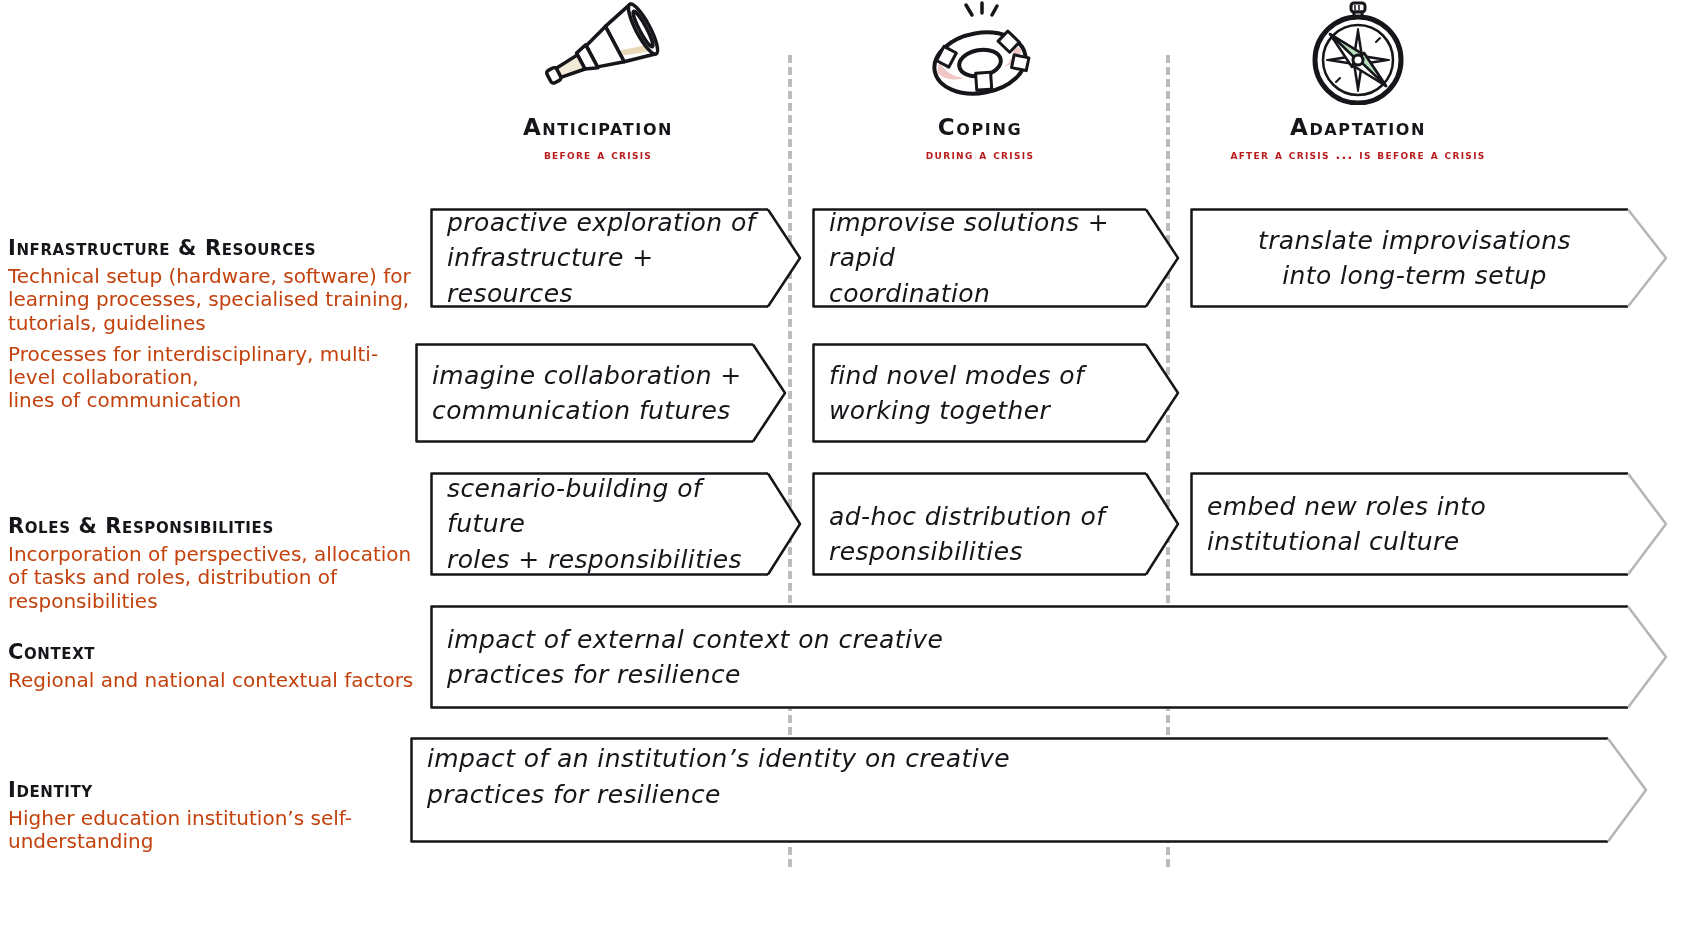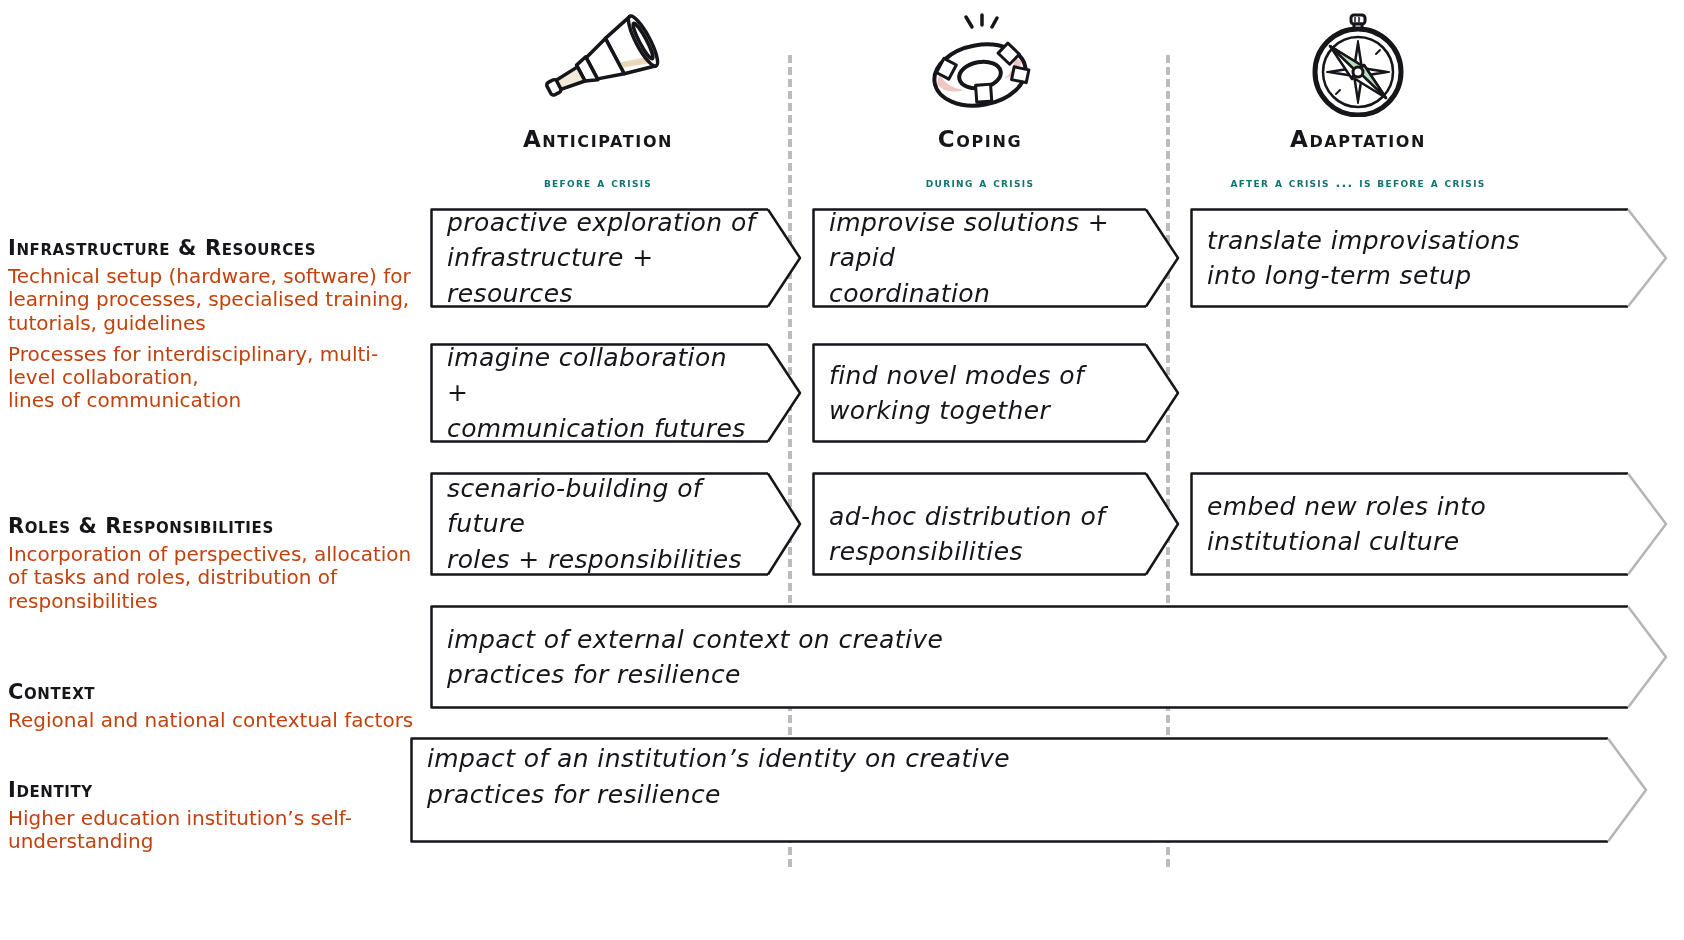--- a/index.html
+++ b/index.html
@@ -1,24 +1,24 @@
 <!DOCTYPE html>
 <html><head>
 <meta charset="utf-8">
 <style>
   html,body{margin:0;padding:0;background:#fff;}
   #canvas{
     position:relative;width:1684px;height:940px;background:#fff;overflow:hidden;
     font-family:"DejaVu Sans","Liberation Sans",sans-serif;color:#15151a;
   }
   
-  .col-header{position:absolute;top:12px;display:flex;flex-direction:column;align-items:center;}
+  .col-header{position:absolute;top:0;display:flex;flex-direction:column;align-items:center;}
   .icon-box{height:106px;display:flex;align-items:center;justify-content:center;}
   .col-title{font-weight:700;font-size:23px;font-variant:small-caps;letter-spacing:1.6px;margin-top:8px;white-space:nowrap;}
-  .col-sub{font-weight:700;font-size:12.5px;font-variant:small-caps;letter-spacing:1.3px;margin-top:23px;white-space:nowrap;color:#0f766e;}
+  .col-sub{font-weight:700;font-size:12.5px;font-variant:small-caps;letter-spacing:1.3px;margin-top:7px;white-space:nowrap;color:#b91c1c;}
   
   .vline{position:absolute;width:0;border-left:4px dashed #bcbcbc;}
   
   .side-block{position:absolute;left:8px;width:412px;}
   .side-title{font-weight:700;font-size:21px;font-variant:small-caps;letter-spacing:0.6px;line-height:1.15;margin-top:32px;}
   .side-desc{font-size:20px;line-height:1.16;margin-top:5px;white-space:pre-line;color:#c2410c;}
   
   .arrow-cell{position:absolute;}
   .arrow-cell svg{position:absolute;left:0;top:0;}
   .cell-text{
@@ -121,21 +121,21 @@
     <div class="side-desc">Technical setup (hardware, software) for learning processes, specialised training, tutorials, guidelines</div>
   </div>
   <div class="side-block" style="top:338px;">
     <div class="side-desc">Processes for interdisciplinary, multi-level collaboration,
 lines of communication</div>
   </div>
   <div class="side-block" style="top:482px;">
     <div class="side-title">Roles &amp; Responsibilities</div>
     <div class="side-desc">Incorporation of perspectives, allocation of tasks and roles, distribution of responsibilities</div>
   </div>
-  <div class="side-block" style="top:648px;">
+  <div class="side-block" style="top:608px;">
     <div class="side-title">Context</div>
     <div class="side-desc">Regional and national contextual factors</div>
   </div>
   <div class="side-block" style="top:746px;">
     <div class="side-title">Identity</div>
     <div class="side-desc">Higher education institution’s self-
 understanding</div>
   </div>
 
   <div class="arrow-cell" style="left:812px;top:208px;width:368px;height:100px;">
@@ -149,31 +149,31 @@
   </div>
   <div class="arrow-cell" style="left:430px;top:208px;width:372px;height:100px;">
       <svg width="372" height="100" viewBox="0 0 372 100">
         <polygon points="1.5,1.5 338,1.5 370,50 338,98.5 1.5,98.5" fill="#fff" stroke="none"></polygon>
         <path d="M 338 1.5 L 1.5 1.5 L 1.5 98.5 L 338 98.5" stroke="#15151a" fill="none" stroke-width="2.5" stroke-linejoin="round"></path>
         <path d="M 338 1.5 L 370 50 L 338 98.5" stroke="#15151a" fill="none" stroke-width="2.5" stroke-linejoin="round"></path>
       </svg>
     <div class="cell-text">proactive exploration of
 infrastructure + resources</div>
   </div>
-  <div class="arrow-cell" style="left:1190px;top:208px;width:478px;height:100px;">
+  <div class="arrow-cell" style="left:1190px;top:208px;width:478px;height:100px;text-align:center;">
       <svg width="478" height="100" viewBox="0 0 478 100">
         <polygon points="1.5,1.5 438,1.5 476,50 438,98.5 1.5,98.5" fill="#fff" stroke="none"></polygon>
         <path d="M 438 1.5 L 1.5 1.5 L 1.5 98.5 L 438 98.5" stroke="#15151a" fill="none" stroke-width="2.5" stroke-linejoin="round"></path>
         <path d="M 438 1.5 L 476 50 L 438 98.5" stroke="#b5b5b5" fill="none" stroke-width="2.5" stroke-linejoin="round"></path>
       </svg>
     <div class="cell-text">translate improvisations
 into long-term setup</div>
   </div>
 
-  <div class="arrow-cell" style="left:430px;top:343px;width:372px;height:100px;">
+  <div class="arrow-cell" style="left:415px;top:343px;width:372px;height:100px;padding-left:8px;">
       <svg width="372" height="100" viewBox="0 0 372 100">
         <polygon points="1.5,1.5 338,1.5 370,50 338,98.5 1.5,98.5" fill="#fff" stroke="none"></polygon>
         <path d="M 338 1.5 L 1.5 1.5 L 1.5 98.5 L 338 98.5" stroke="#15151a" fill="none" stroke-width="2.5" stroke-linejoin="round"></path>
         <path d="M 338 1.5 L 370 50 L 338 98.5" stroke="#15151a" fill="none" stroke-width="2.5" stroke-linejoin="round"></path>
       </svg>
     <div class="cell-text">imagine collaboration +
 communication futures</div>
   </div>
   <div class="arrow-cell" style="left:812px;top:343px;width:368px;height:100px;">
       <svg width="368" height="100" viewBox="0 0 368 100">

